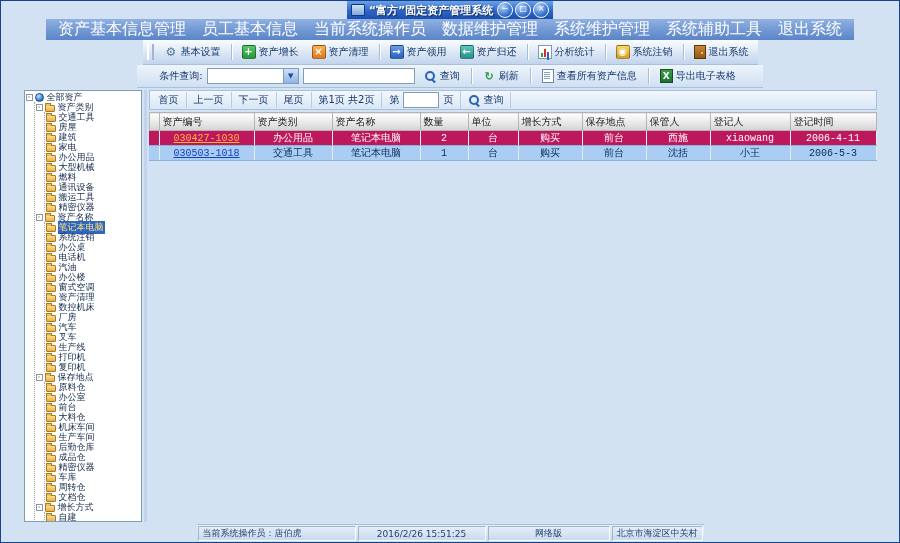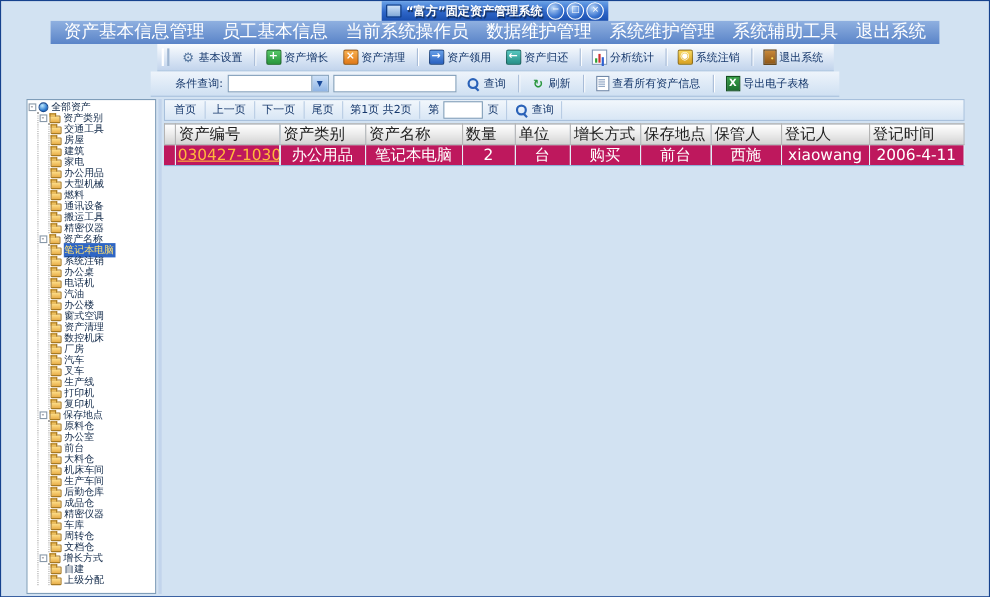--- a/index.html
+++ b/index.html
@@ -71,21 +71,21 @@
   .icon-folder{flex:0 0 10px;width:10px;height:7px;background:linear-gradient(#FFE08A,#E8AE4A);border:1px solid #A87A22;border-radius:1px;position:relative;margin-top:2px;box-sizing:border-box;}
   .icon-folder::before{content:"";position:absolute;top:-3px;left:-1px;width:4px;height:2px;background:#EEBE5A;border:1px solid #A87A22;border-bottom:none;}
   .splitter{flex:0 0 3px;background:#C2D4EC;}
 
   .content{flex:1;display:flex;flex-direction:column;overflow:hidden;}
   .pager{flex:0 0 17px;display:flex;align-items:center;background:linear-gradient(#F2F7FC,#D8E6F5);
     border:1px solid #A8C0DC;font-size:10px;color:#15376B;padding:0 2px;margin-bottom:2px;}
   .pager-link,.pager-cell{display:flex;align-items:center;gap:2px;padding:1px 7px;border-right:1px solid #B8CCE4;white-space:nowrap;}
   .goto-input{width:30px;height:12px;border:1px solid #7F9DB9;font-size:9px;margin:0 2px;font-family:inherit;}
 
-  .grid{border-collapse:collapse;table-layout:fixed;width:727px;font-size:14px;}
+  .grid{border-collapse:collapse;table-layout:fixed;width:727px;font-size:10px;font-family:Liberation Mono, monospace;}
   .grid th{background:linear-gradient(#FEFEFE,#E6E6E6 60%,#D2D2D2);border:1px solid #B4B4B4;height:17px;
     font-weight:normal;color:#222;text-align:left;padding:0 3px;overflow:hidden;white-space:nowrap;}
   .grid td{height:14px;border-right:1px solid rgba(255,255,255,.45);border-bottom:1px solid #8FB0D8;
     text-align:center;overflow:hidden;white-space:nowrap;padding:0 2px;}
   .row-dark{background:#be185d;color:#FFFFFF;}
   .row-dark .id-link{color:#FFB83C;text-decoration:underline;}
   .row-light{background:#A9CDF3;color:#0A2A56;}
   .row-light .id-link{color:#1240C0;text-decoration:underline;}
 
   
@@ -439,19 +439,38 @@
               <td>办公用品</td>
               <td>笔记本电脑</td>
               <td>2</td>
               <td>台</td>
               <td>购买</td>
               <td>前台</td>
               <td>西施</td>
               <td>xiaowang</td>
               <td>2006-4-11</td>
             </tr>
+            <tr class="row-light">
+              <td class="gutter"></td>
+              <td class="id-link">030503-1018</td>
+              <td>交通工具</td>
+              <td>笔记本电脑</td>
+              <td>1</td>
+              <td>台</td>
+              <td>购买</td>
+              <td>前台</td>
+              <td>沈括</td>
+              <td>小王</td>
+              <td>2006-5-3</td>
+            </tr>
           </tbody>
       </table>
     </div>
   </div>
 
+  <div class="statusbar" id="statusbar">
+      <span class="status-seg seg0">当前系统操作员：唐伯虎</span>
+      <span class="status-seg seg1">2016/2/26 15:51:25</span>
+      <span class="status-seg seg2">网络版</span>
+      <span class="status-seg seg3">北京市海淀区中关村</span>
+    </div>
 
 </div>
 
 </body></html>

